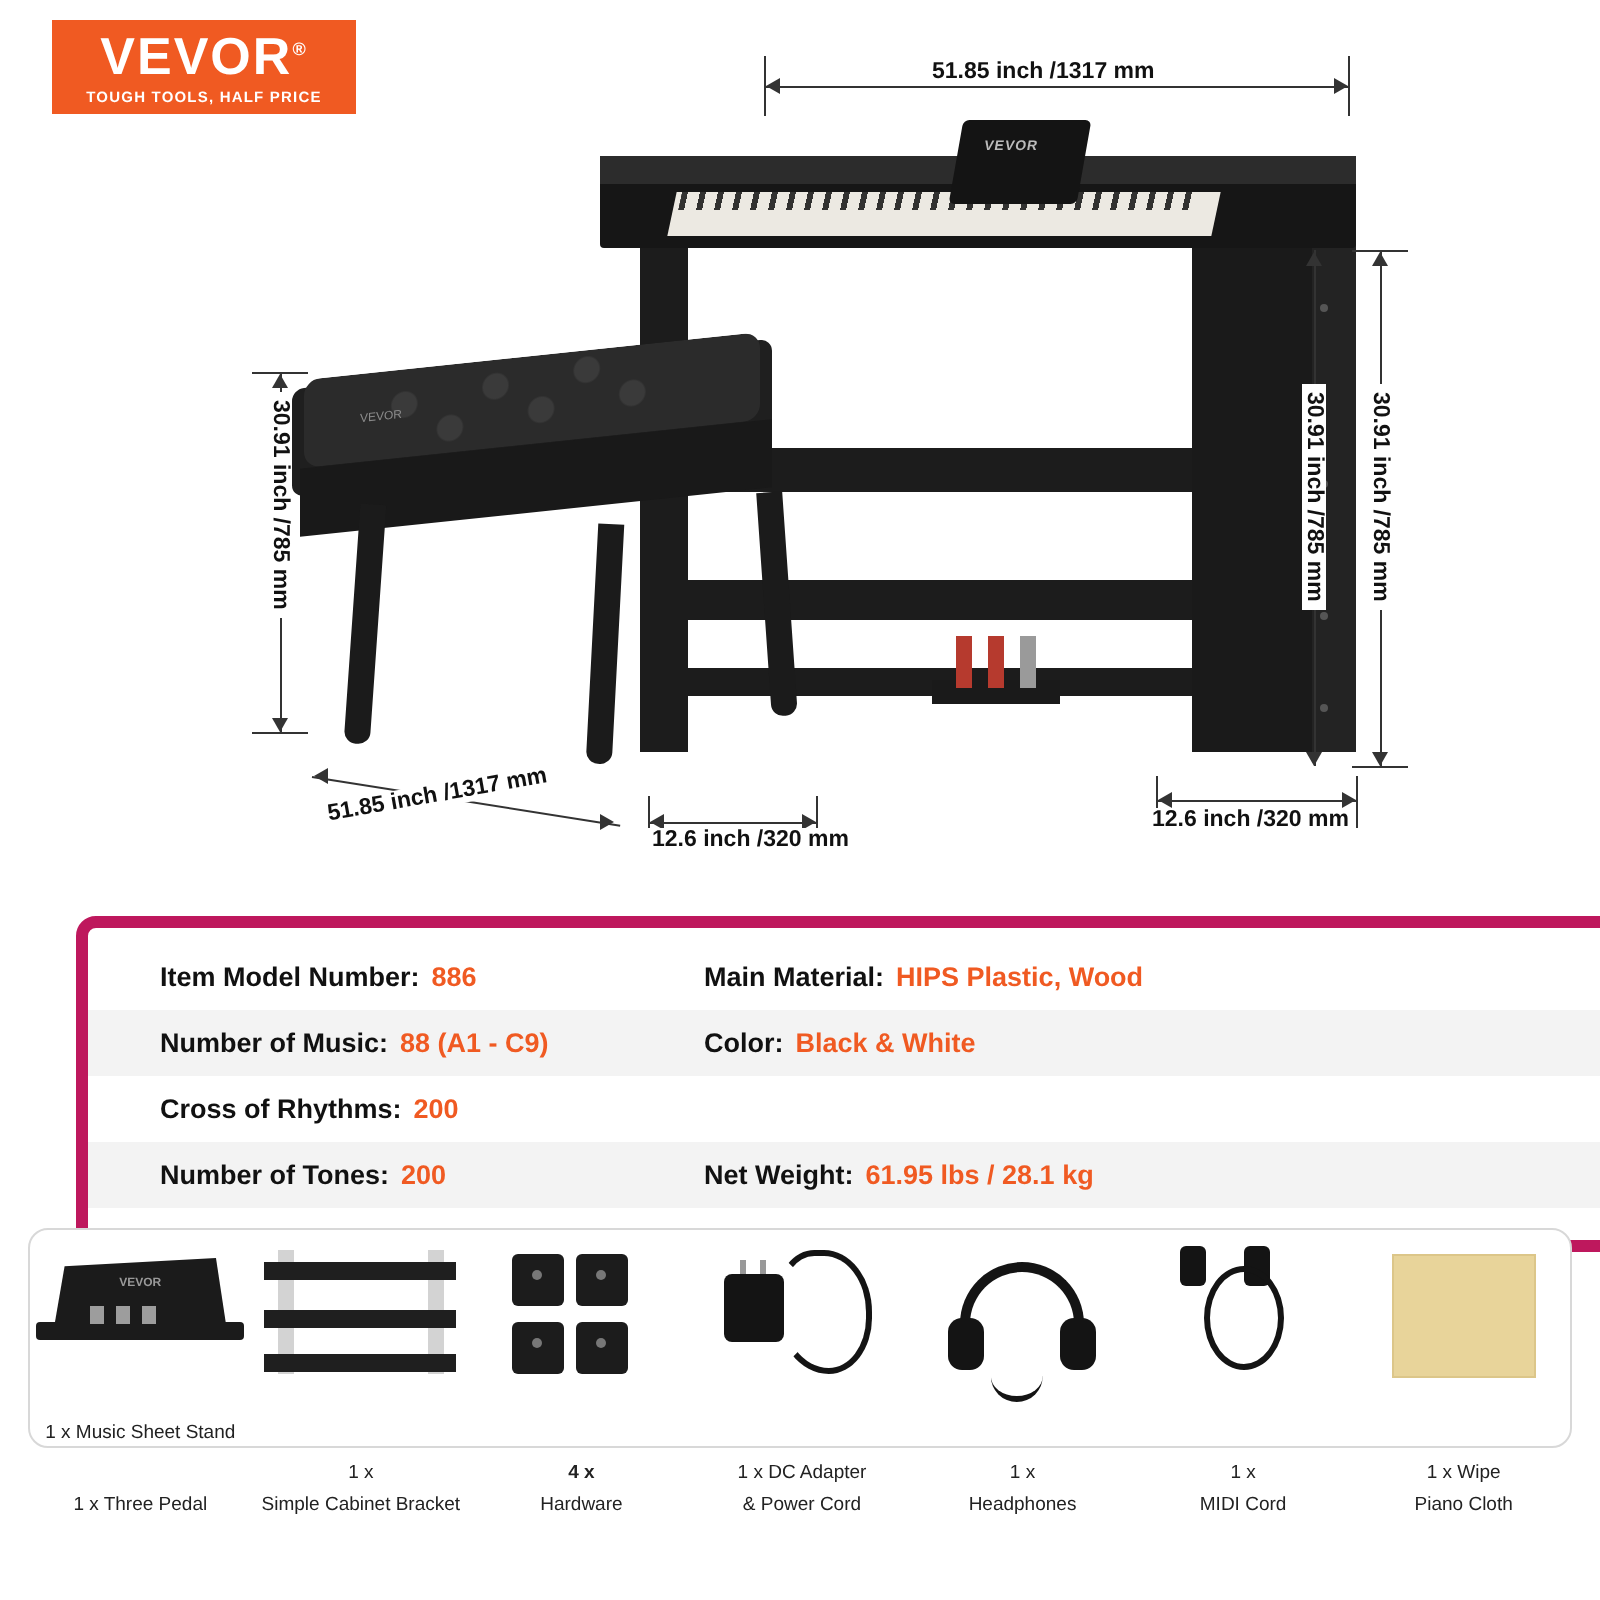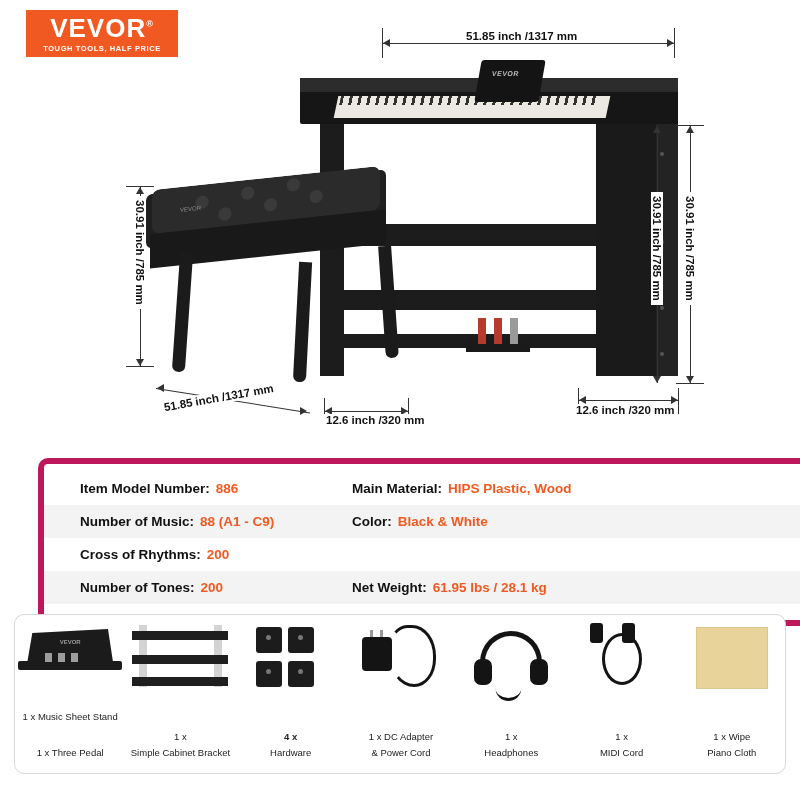--- a/index.html
+++ b/index.html
@@ -151,21 +151,21 @@
   }
   .spec-row.alt { background: #f3f3f3; }
   .spec-cell { display: flex; align-items: baseline; }
   .spec-cell.left { width: 272px; }
   .spec-key { color: #111; font-weight: bold; }
   .spec-val { color: #f05a22; font-weight: bold; margin-left: 6px; }
   .spec-pad { height: 8px; }
 
   
   .acc-panel {
-    position: absolute; left: 14px; top: 614px; width: 772px; height: 160px;
+    position: absolute; left: 14px; top: 614px; width: 772px; height: 110px;
     border: 1px solid #d8d8d8; border-radius: 10px; background: #fff;
   }
   .acc-grid {
     position: absolute; left: 0; top: 0; width: 772px; height: 152px;
     display: flex;
   }
   .acc-col {
     flex: 1; position: relative;
     display: flex; flex-direction: column; align-items: center;
   }

